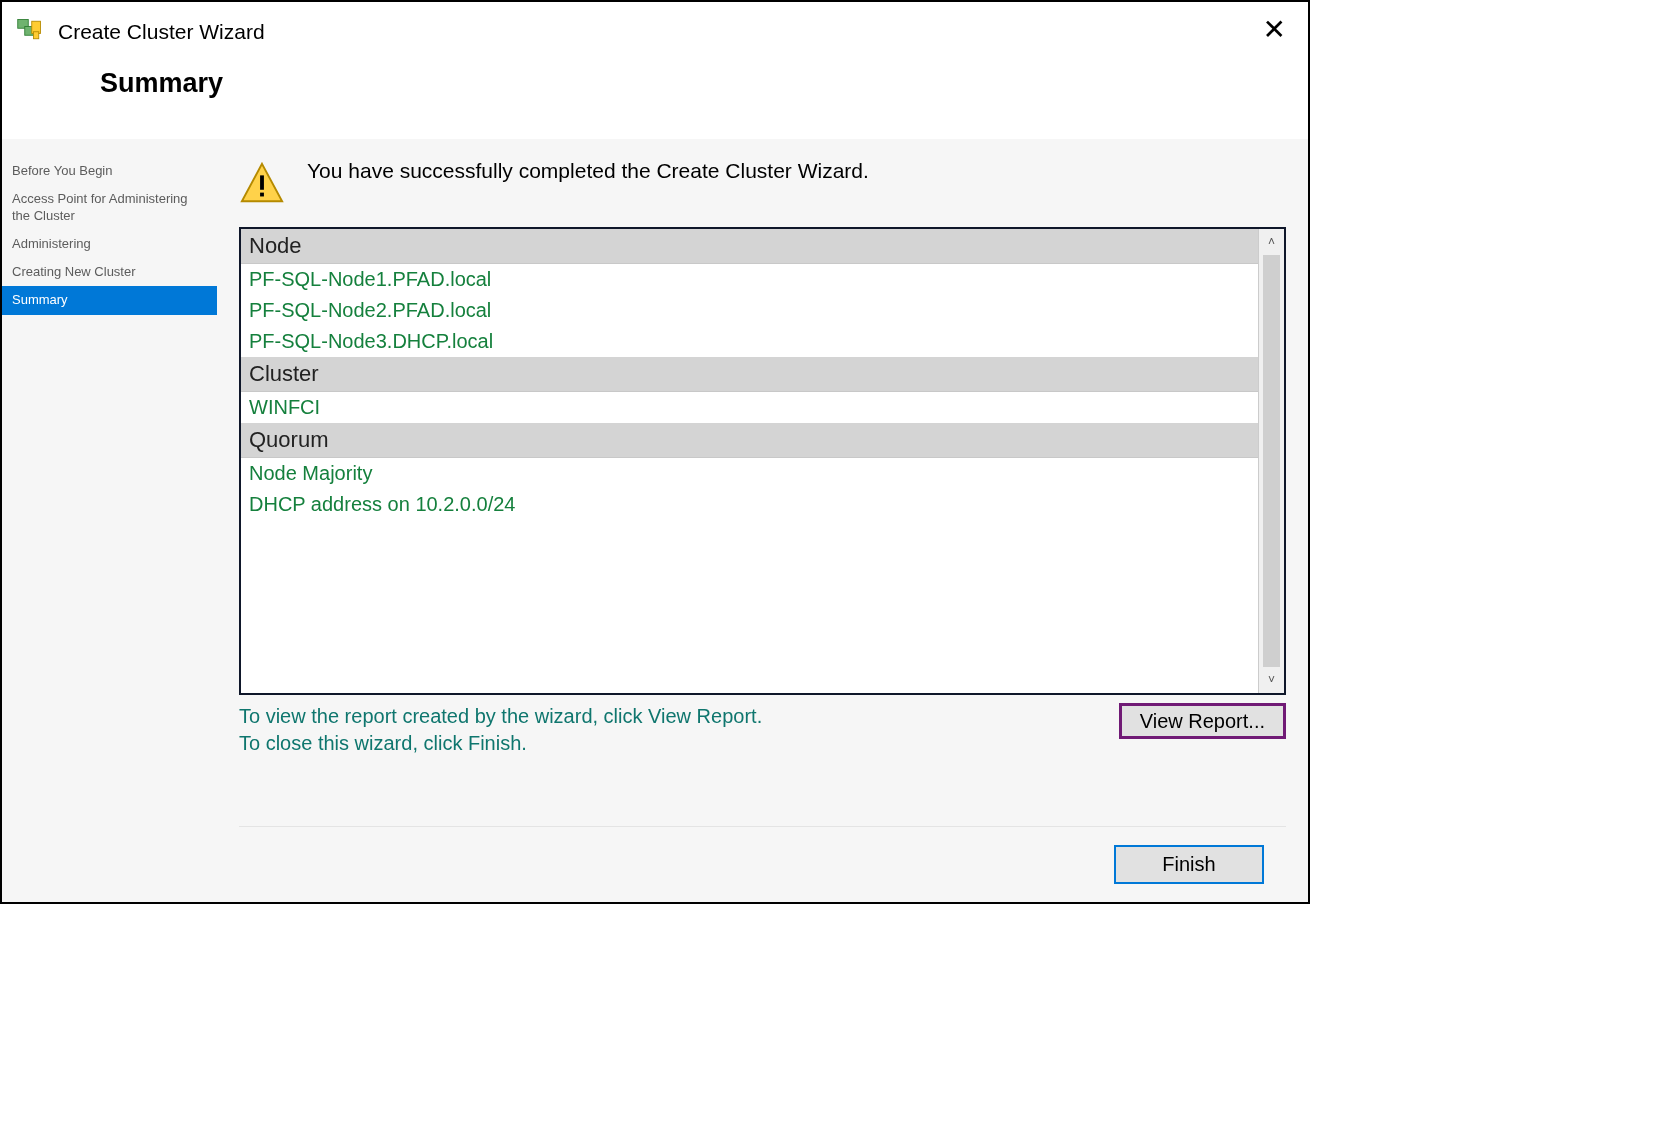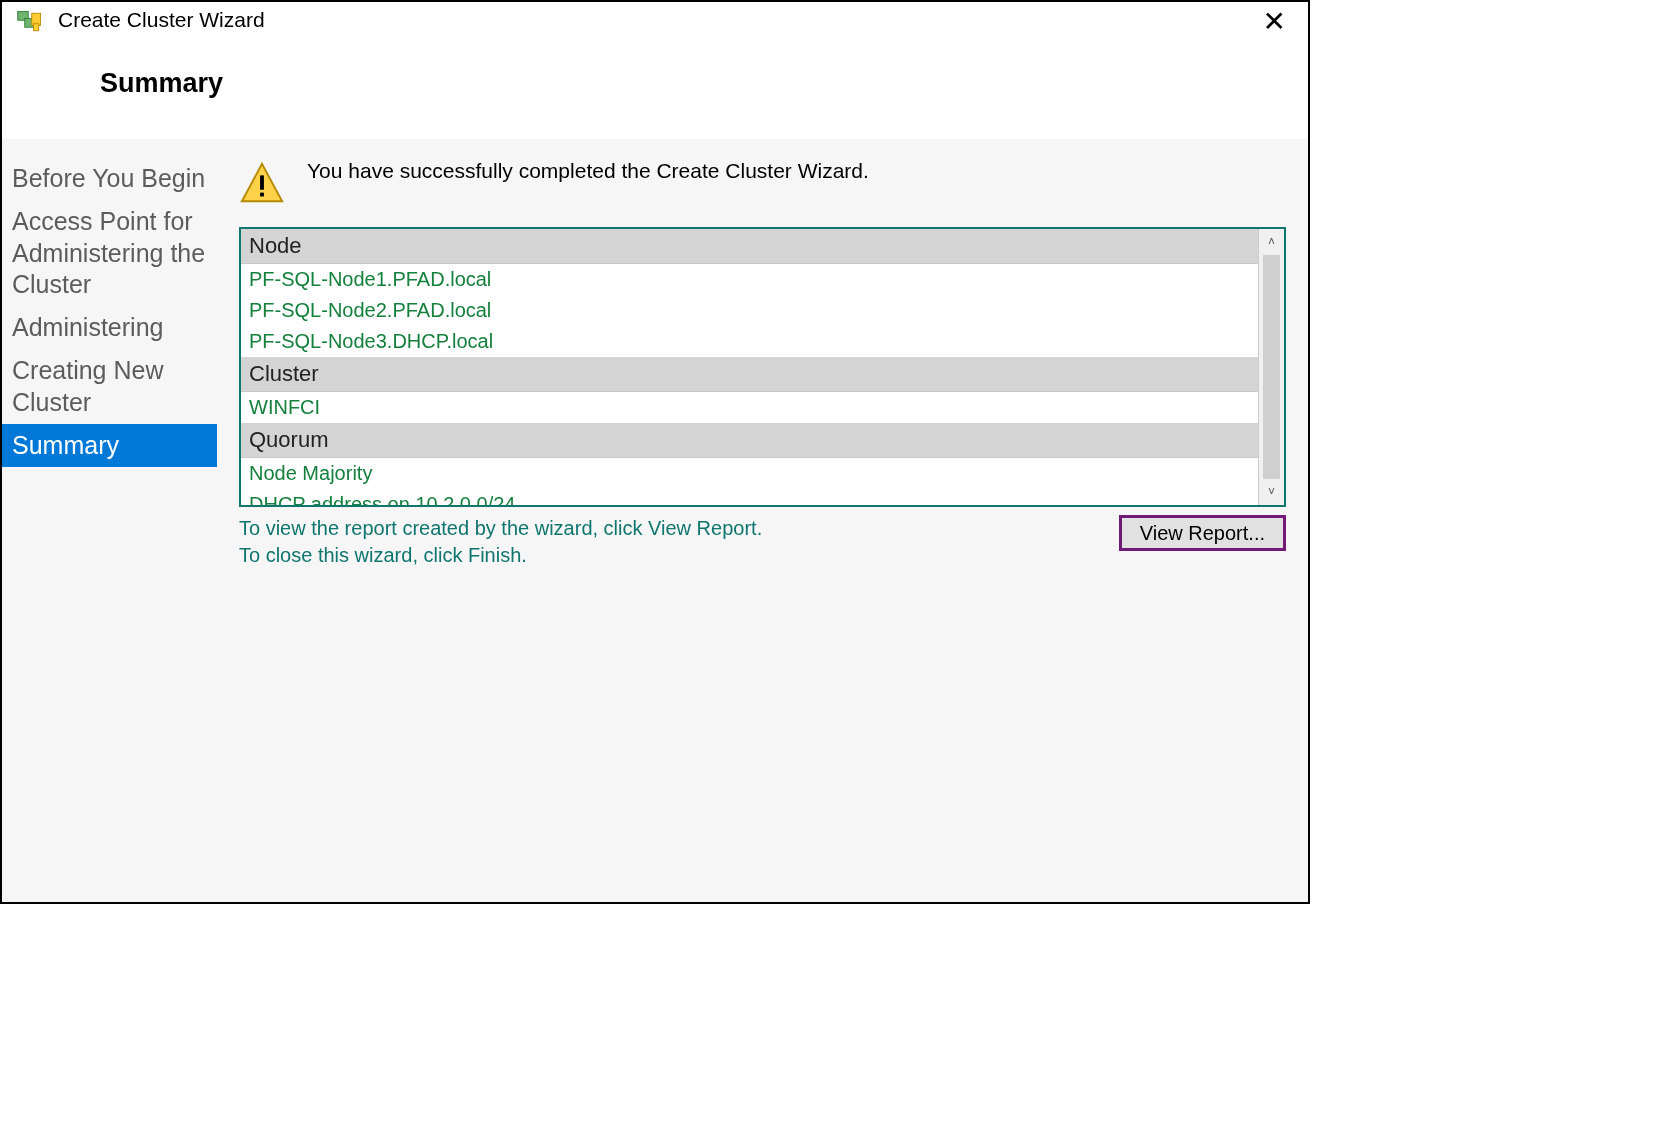--- a/index.html
+++ b/index.html
@@ -1,32 +1,32 @@
 <!DOCTYPE html>
 <html><head>
 <meta charset="utf-8">
 <style>
   * { box-sizing: border-box; }
   html, body { margin: 0; padding: 0; font-family: "Segoe UI", Tahoma, sans-serif; background: #fff; }
   .window { width: 1310px; height: 904px; border: 2px solid #000; background: #fff; display: flex; flex-direction: column; }
-  .titlebar { display: flex; align-items: flex-start; padding: 6px 14px 6px 14px; height: 48px; }
+  .titlebar { display: flex; align-items: flex-end; padding: 6px 14px 6px 14px; height: 48px; }
   .title-icon { width: 28px; height: 28px; margin-right: 14px; }
   .title-text { font-size: 21px; color: #000; }
   .close-btn { margin-left: auto; font-size: 28px; color: #000; cursor: pointer; padding: 0 8px; font-family: Arial, sans-serif; line-height: 1; }
   .header { padding: 18px 0 40px 98px; }
   .header h1 { margin: 0; font-size: 27px; font-weight: bold; color: #000; }
   .body { flex: 1; display: flex; background: #f4f4f4; border-top: 0; }
   .sidebar { width: 215px; background: #f6f6f6; padding-top: 18px; }
-  .sidebar-item { padding: 6px 10px 6px 10px; font-size: 25px; color: #5c5c5c; line-height: 1.25; cursor: pointer; }
+  .sidebar-item { padding: 6px 10px 6px 10px; font-size: 13px; color: #5c5c5c; line-height: 1.25; cursor: pointer; }
   .sidebar-item.active { background: #0078d7; color: #fff; }
   .main { flex: 1; background: #f6f6f6; padding: 18px 22px 0 22px; display: flex; flex-direction: column; }
   .status-row { display: flex; align-items: flex-start; gap: 22px; margin-bottom: 20px; }
   .warn-icon { width: 46px; height: 46px; flex-shrink: 0; margin-top: 4px; }
   .status-text { font-size: 21px; color: #000; padding-top: 2px; }
-  .report-box { border: 2px solid #0f766e; background: #fff; height: 280px; position: relative; display: flex; }
+  .report-box { border: 2px solid #0f172a; background: #fff; height: 468px; position: relative; display: flex; }
   .report-scroll { flex: 1; overflow: hidden; }
   .report-scrollbar { width: 26px; background: #f0f0f0; border-left: 1px solid #ccc; display: flex; flex-direction: column; }
   .sb-arrow { height: 26px; display: flex; align-items: center; justify-content: center; font-size: 12px; color: #555; cursor: pointer; }
   .sb-track { flex: 1; background: #cfcfcf; margin: 0 4px; border-radius: 0; }
   .r-head { background: #d4d4d4; font-size: 22px; color: #222; padding: 4px 8px; border-bottom: 1px solid #c8c8c8; }
   .r-val { background: #fff; font-size: 20px; color: #15803d; padding: 4px 8px; }
   .hint-row { display: flex; align-items: flex-start; margin-top: 8px; }
   .hint-text { font-size: 20px; color: #0f766e; line-height: 1.35; }
   .view-report-btn { margin-left: auto; background: #e1e1e1; border: 3px solid #701a75; font-size: 20px; padding: 4px 18px; cursor: pointer; height: 36px; }
   .footer { background: #f6f6f6; padding: 18px 22px 18px 22px; border-top: 1px solid #e4e4e4; display: flex; justify-content: flex-end; }
@@ -99,18 +99,21 @@
       <div class="hint-row">
         <div class="hint-text">
           <span>To view the report created by the wizard, click View Report.</span><br>
           <span>To close this wizard, click Finish.</span>
         </div>
         <button class="view-report-btn">View Report...</button>
       </div>
 
       <div style="flex:1"></div>
 
+      <div class="footer">
+        <button class="finish-btn">Finish</button>
+      </div>
 
     </div>
 
   </div>
 
 </div>
 
 </body></html>

